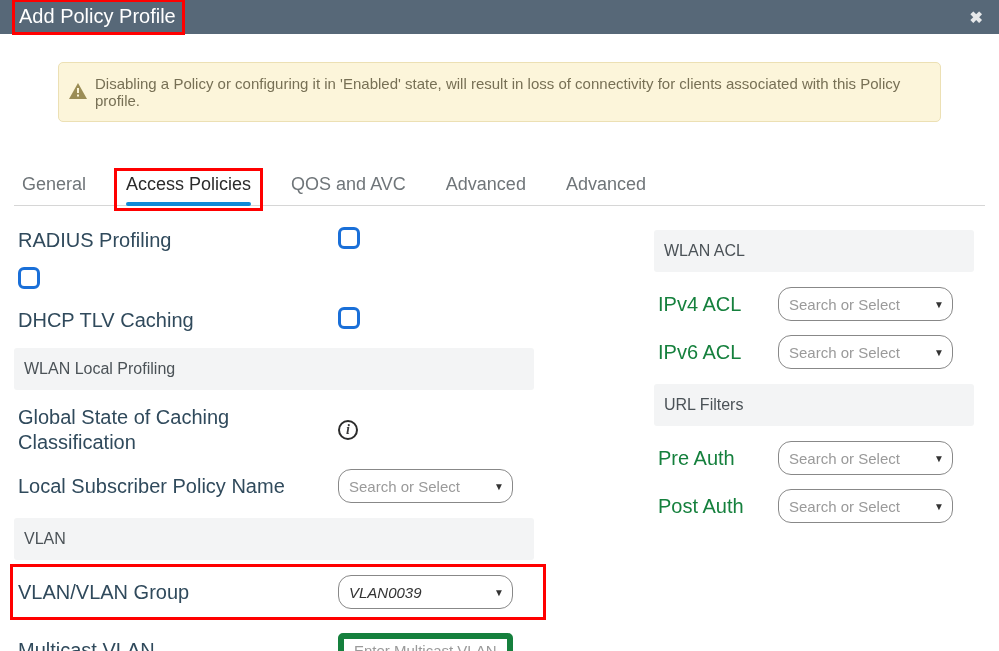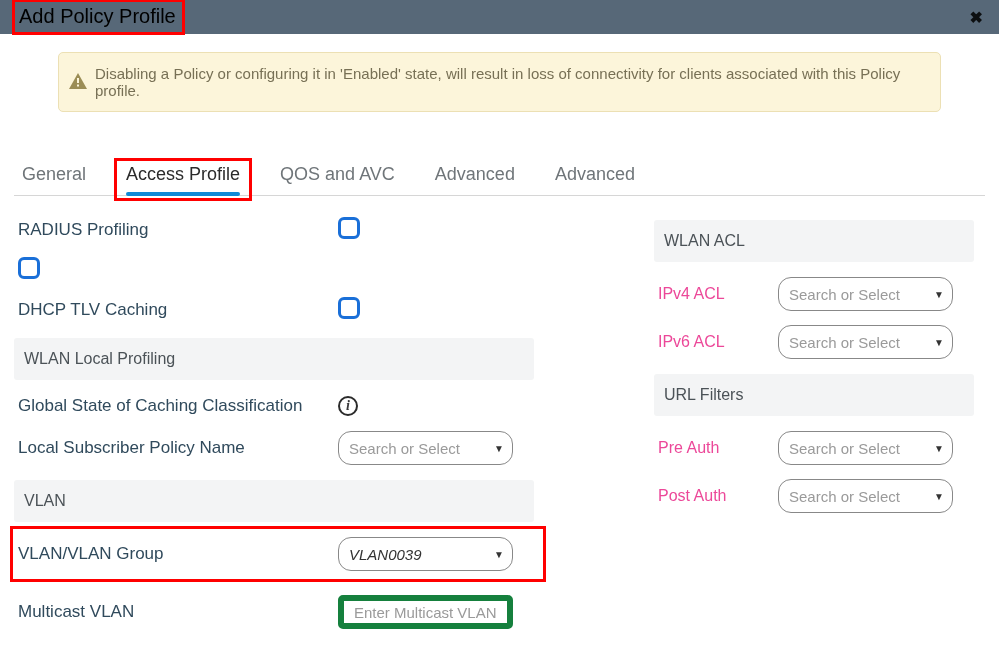--- a/index.html
+++ b/index.html
@@ -5,41 +5,41 @@
   * { box-sizing: border-box; }
   body {
     margin: 0;
     font-family: -apple-system, BlinkMacSystemFont, "Segoe UI", Helvetica, Arial, sans-serif;
     background: #fff;
     color: #39393b;
     width: 999px;
   }
   .titlebar {
     background: #576878;
-    color: #000000;
+    color: #ffffff;
     height: 34px;
     display: flex;
     align-items: center;
     justify-content: space-between;
     padding: 0 16px 0 12px;
     font-size: 20px;
     font-weight: 400;
   }
   .titlebar .title-box {
     border: 3px solid #f00;
     padding: 0 6px 2px 4px;
     line-height: 28px;
   }
   .close-x {
     font-weight: 700;
     font-size: 16px;
     opacity: .85;
   }
   .alert {
-    margin: 18px 58px 0 58px;
+    margin: 28px 58px 0 58px;
     background: #fcf5da;
     border: 1px solid #ece0b4;
     border-radius: 5px;
     padding: 12px 10px;
     font-size: 15px;
     color: #777055;
     display: flex;
     align-items: center;
     justify-content: center;
   }
@@ -96,29 +96,29 @@
   .col-right { width: 320px; padding-top: 2px; }
   .row {
     display: flex;
     align-items: center;
     min-height: 36px;
     padding: 7px 4px;
     position: relative;
   }
   .row .label {
     flex: 0 0 320px;
-    font-size: 17px;
+    font-size: 20px;
     color: #304a5c;
   }
   .row .label-tight { flex-basis: 320px; line-height: 1.25; }
   .row .ctrl { flex: 1; }
   .row-right .label-r {
     flex: 0 0 120px;
-    font-size: 16px;
-    color: #ec4899;
+    font-size: 20px;
+    color: #15803d;
   }
   .section-header {
     background: #f3f4f5;
     color: #4b5257;
     font-size: 16px;
     padding: 12px 10px;
     border-radius: 3px;
     margin: 8px 0 8px 0;
   }
   .chk {
@@ -194,21 +194,21 @@
         <rect x="8" y="5" width="2" height="5" fill="#fcf5da"></rect>
         <rect x="8" y="11.5" width="2" height="2" fill="#fcf5da"></rect>
       </svg>
   </span>
   <span>Disabling a Policy or configuring it in 'Enabled' state, will result in loss of connectivity for clients associated with this Policy profile.</span>
 </div>
 
 <div class="tabs">
   <div class="tab">General</div>
   <div class="tab active">
-    <span>Access Profile</span>
+    <span>Access Policies</span>
     <span class="tab-redbox"></span>
   </div>
   <div class="tab">QOS and AVC</div>
   <div class="tab">Advanced</div>
   <div class="tab">Advanced</div>
 </div>
 
 <div class="content">
 
   <div class="col-left">

